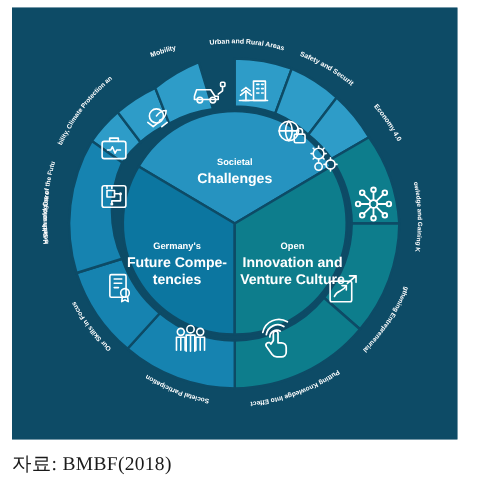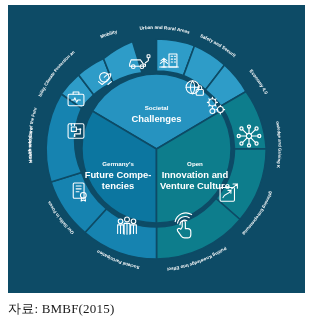--- a/index.html
+++ b/index.html
@@ -280,15 +280,15 @@
         <text class="seg-label" style="font-size:4.4px">
           <textPath href="#lp10" startOffset="50%" text-anchor="middle">Our Skills in Focus</textPath>
         </text>
         <text class="seg-label" style="font-size:4.3px">
           <textPath href="#lp11" startOffset="50%" text-anchor="middle">The Technologies of the Future</textPath>
         </text>
       </g>
     </svg>
   </div>
 
-  <div id="caption">자료: BMBF(2015)</div>
+  <div id="caption">자료: BMBF(2018)</div>
 
 </div>
 
 </body></html>

